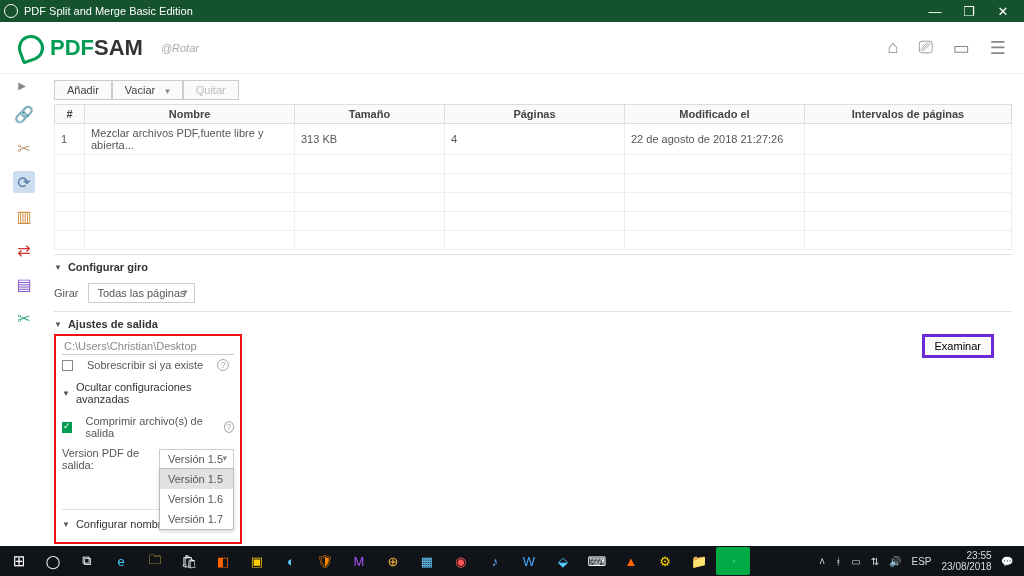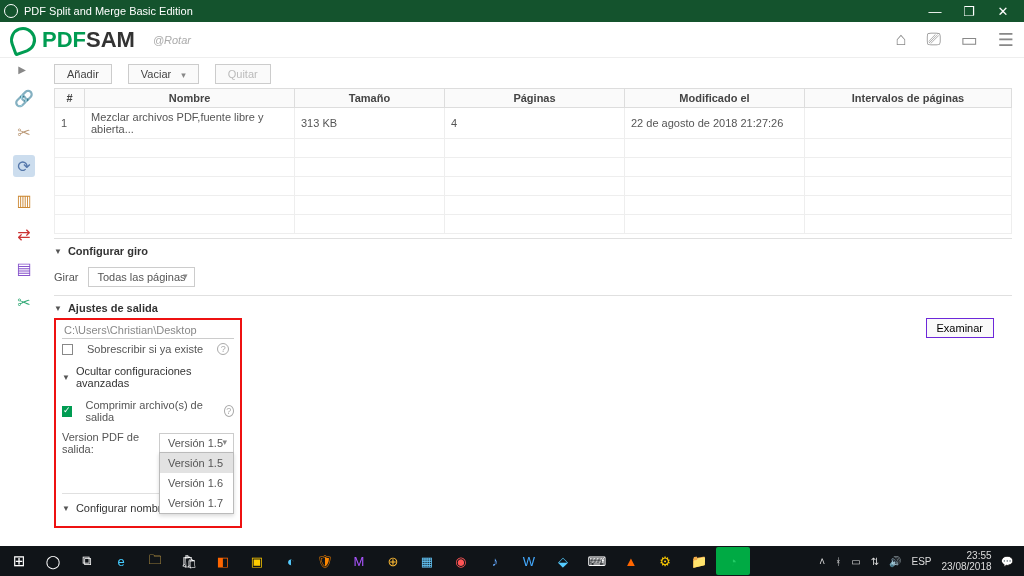--- a/index.html
+++ b/index.html
@@ -1,53 +1,53 @@
 <!DOCTYPE html>
 <html><head>
 <meta charset="utf-8">
 <style>
 *{box-sizing:border-box;margin:0;padding:0;font-family:Segoe UI,Arial,sans-serif}
 body{width:1024px;height:576px;overflow:hidden;background:#fff;font-size:11px;color:#555}
 .titlebar{height:22px;background:#14532d;color:#fff;display:flex;align-items:center;padding:0 4px;font-size:11px}
 .titlebar .icon{width:14px;height:14px;border:1.5px solid #fff;border-radius:50%;margin-right:6px;position:relative}
 .titlebar .spacer{flex:1}
 .titlebar .winbtn{width:34px;height:22px;display:flex;align-items:center;justify-content:center;font-size:13px}
-.toolbar{height:36px;display:flex;align-items:center;padding:0 10px;border-bottom:1px solid #eee}
+.toolbar{height:52px;display:flex;align-items:center;padding:0 18px;border-bottom:1px solid #eee}
 .logo{display:flex;align-items:center;gap:6px}
 .logo-swirl{width:26px;height:26px;border:3px solid #009c52;border-radius:50% 50% 50% 10%;transform:rotate(-20deg)}
 .logo-text{font-size:22px;font-weight:700;color:#333}
 .logo-text .g{color:#009c52}
 .logo-sub{font-size:11px;color:#aaa;margin-left:12px;font-style:italic}
 .tool-icons{margin-left:auto;display:flex;gap:20px;color:#888;font-size:18px}
 .body{display:flex;height:484px}
 .sidebar{width:48px;display:flex;flex-direction:column;align-items:center;padding-top:6px;gap:12px}
 .sidebar .side-ico{width:22px;height:22px;display:flex;align-items:center;justify-content:center;font-size:16px}
 .main{flex:1;padding:6px 12px 0 6px;overflow:hidden}
-.btnrow{display:flex;gap:16px;margin-bottom:4px;align-items:center}
+.btnrow{display:flex;gap:0;margin-bottom:4px;align-items:center}
 .btn{border:1px solid #ccc;background:#fafafa;padding:3px 12px;font-size:11px;color:#444;cursor:pointer}
 .btn.disabled{color:#bbb}
 .btn.drop::after{content:"▾";margin-left:10px;color:#888;font-size:9px}
 .arrow-collapse{font-size:10px;color:#888;margin:0 2px 0 -2px;cursor:pointer}
 table.files{width:100%;border-collapse:collapse;font-size:11px}
 table.files th{border:1px solid #ddd;background:#fafafa;padding:3px 6px;text-align:center;font-weight:700;color:#444}
 table.files td{border:1px solid #eee;padding:3px 6px;height:19px;color:#555}
 .section-head{font-size:11px;font-weight:700;color:#333;padding:6px 0;display:flex;align-items:center;gap:6px;border-top:1px solid #e0e0e0;margin-top:4px}
 .section-head::before{content:"▼";font-size:8px;color:#555}
 .row{display:flex;align-items:center;gap:10px;padding:4px 0;font-size:11px;color:#555}
 .select{border:1px solid #ccc;background:#fff;padding:3px 8px;font-size:11px;min-width:140px;position:relative;cursor:pointer}
 .select::after{content:"▾";position:absolute;right:6px;color:#888;font-size:9px}
 .redbox{border:2px solid #e11;padding:2px 6px 6px;margin-top:-2px}
 .subhead{font-size:11px;font-weight:400;color:#333;padding:6px 0;display:flex;align-items:center;gap:6px}
 .subhead::before{content:"▼";font-size:8px;color:#555}
 .chk{width:11px;height:11px;border:1px solid #888;display:inline-block;margin-right:4px;vertical-align:-2px}
 .chk.on{background:#009c52;border-color:#009c52;position:relative}
 .chk.on::after{content:"✓";color:#fff;font-size:9px;position:absolute;top:-2px;left:0}
 .help{display:inline-block;width:12px;height:12px;border:1px solid #aaa;border-radius:50%;font-size:9px;text-align:center;line-height:11px;color:#aaa;margin-left:4px}
 .pathfield{border:none;border-bottom:1px solid #ccc;padding:2px;font-size:11px;color:#888;width:760px;background:transparent}
-.examine{border:1px solid #6d28d9;background:#fafafa;padding:3px 10px;font-size:11px;float:right;position:absolute;right:18px}
+.examine{border:3px solid #6d28d9;background:#fafafa;padding:3px 10px;font-size:11px;float:right;position:absolute;right:18px}
 .dropdown-list{position:absolute;border:1px solid #bbb;background:#fff;width:75px;margin-top:-1px;box-shadow:0 2px 4px rgba(0,0,0,.15);z-index:10}
 .dropdown-list div{padding:4px 8px;font-size:11px;cursor:pointer}
 .dropdown-list div.selected{background:#e2e2e2}
 .taskbar{position:absolute;bottom:0;left:0;right:0;height:30px;background:#101418;display:flex;align-items:center;padding:0 2px}
 .taskbar .tb{width:34px;height:28px;display:flex;align-items:center;justify-content:center;color:#fff;font-size:13px}
 .taskbar .tb.win{font-size:15px}
 .tray{margin-left:auto;display:flex;align-items:center;color:#ddd;font-size:10px;gap:10px;padding-right:8px}
 .tray .clock{text-align:right;line-height:11px}
 .tool-icons span{cursor:pointer}
 </style>

